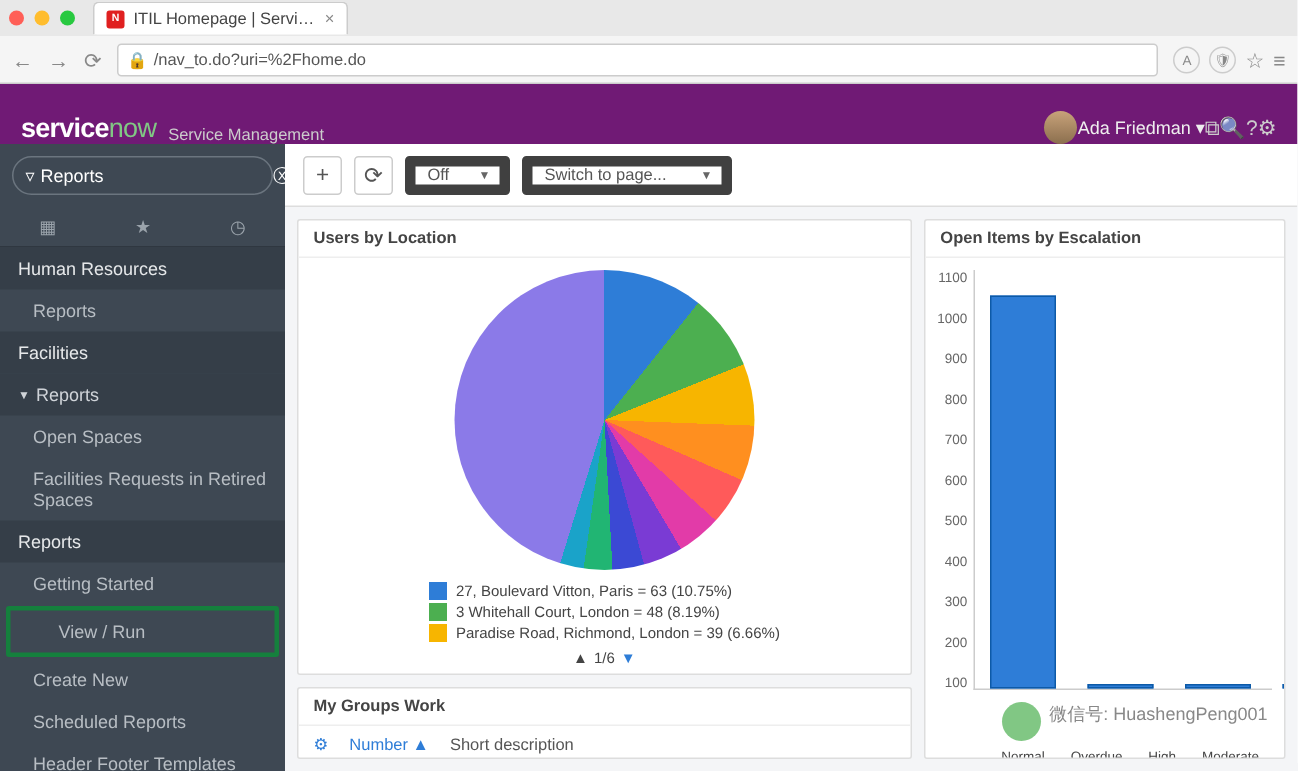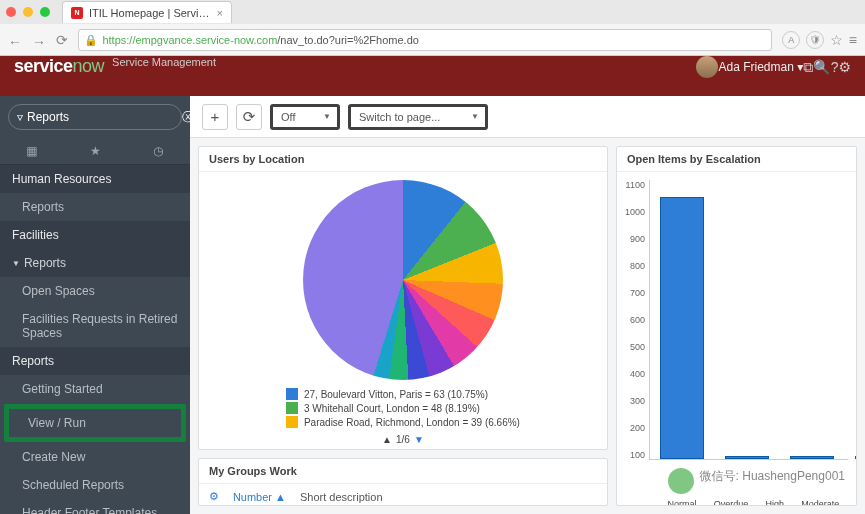--- a/index.html
+++ b/index.html
@@ -17,21 +17,21 @@
 .tab .x { color: #888; font-size: 11px; }
 .addr-bar { height: 32px; display: flex; align-items: center; padding: 0 8px; gap: 10px; }
 .nav-ico { color: #888; font-size: 14px; cursor:pointer; }
 .url-box { flex: 1; height: 22px; border: 1px solid #ccc; border-radius: 3px; display: flex; align-items: center; padding: 0 6px; font-size: 11px; color: #555; background:#fff; }
 .url-box .lock { color: #4caf50; margin-right: 4px; }
 .url-box .host { color: #4caf50; }
 .addr-right { display:flex; gap:6px; align-items:center; }
 .addr-ico { width:18px; height:18px; border:1px solid #ccc; border-radius:50%; display:flex; align-items:center; justify-content:center; font-size:9px; color:#888; }
 
 
-.sn-header { height: 40px; background: #7f1d1d; display: flex; align-items: flex-start; padding: 0 14px; color: #fff; }
+.sn-header { height: 40px; background: #701a75; display: flex; align-items: flex-end; padding: 0 14px; color: #fff; }
 .sn-logo { font-size: 18px; font-weight: bold; letter-spacing: -0.5px; }
 .sn-logo .now { color: #81c784; font-weight: 300; }
 .sn-sub { font-size: 11px; color: #ccc; margin-left: 8px; }
 .sn-right { margin-left: auto; display: flex; align-items: center; gap: 0; }
 .avatar { width: 22px; height: 22px; border-radius: 50%; background: linear-gradient(#c8a27a,#8b6f4e); }
 .user-name { font-size: 12px; color: #eee; }
 .hdr-ico { color: #ccc; font-size: 14px; cursor:pointer; }
 
 
 .workspace { display: flex; height: calc(514px - 56px - 40px); }
@@ -42,27 +42,27 @@
 .filter-box .funnel { margin-right:4px; }
 .filter-box .clear { cursor:pointer; }
 .tab-icons { display:flex; justify-content:space-around; border-bottom:1px solid #2f3740; padding:6px 0; }
 .tab-icons span { color:#9aa3ab; cursor:pointer; }
 
 .nav-item { padding: 7px 12px; font-size: 12px; cursor: pointer; color: #cfd3d8; }
 .nav-item.app { background: #353e48; color: #e6e8ea; font-weight: 500; }
 .nav-item.module { padding-left: 22px; color: #b8bec4; }
 .nav-item.header { display:flex; align-items:center; gap:4px; background:#353e48; }
 .nav-item.header.open::before { content:"▼"; font-size:8px; }
-.nav-item.highlight { border: 5px solid #15803d; border-radius:2px; margin: 1px 4px; padding-left:19px; }
+.nav-item.highlight { border: 3px solid #15803d; border-radius:2px; margin: 1px 4px; padding-left:32px; }
 
 .content { flex: 1; background: #f4f5f7; display:flex; flex-direction:column; overflow:hidden; }
 .toolbar { height: 42px; display:flex; align-items:center; padding: 0 12px; gap:8px; background:#fff; border-bottom:1px solid #ddd; }
 .tb-btn { width:26px; height:26px; border:1px solid #ccc; border-radius:3px; display:flex; align-items:center; justify-content:center; font-size:15px; color:#555; background:#fff; cursor:pointer; }
 .tb-title { flex:1; text-align:center; font-size:14px; font-weight:bold; color:#333; }
-.tb-select { height:26px; border:3px solid #404040; border-radius:3px; padding:0 20px 0 8px; font-size:11px; color:#555; background:#fff; position:relative; min-width:70px; display:flex; align-items:center; }
+.tb-select { height:26px; border:7px solid #404040; border-radius:3px; padding:0 20px 0 8px; font-size:11px; color:#555; background:#fff; position:relative; min-width:70px; display:flex; align-items:center; }
 .tb-select.wide { min-width:140px; }
 .tb-select::after { content:"▼"; position:absolute; right:6px; font-size:8px; color:#666; }
 
 .dash { flex:1; display:flex; gap:8px; padding:8px; overflow:hidden; }
 .col { display:flex; flex-direction:column; gap:8px; }
 .col.left { flex: 1.7; } .col.right { flex: 1; }
 .widget { background:#fff; border:1px solid #ddd; border-radius:2px; display:flex; flex-direction:column; overflow:hidden; }
 .widget.tall { flex:1; }
 .w-title { padding:6px 10px; font-size:11px; font-weight:bold; color:#444; border-bottom:1px solid #eee; }
 .w-body { flex:1; padding:8px; position:relative; }
@@ -104,21 +104,20 @@
       <span class="title">ITIL Homepage | ServiceN</span>
       <span class="x">×</span>
     </div>
   </div>
   <div class="addr-bar">
     <span class="nav-ico">←</span>
     <span class="nav-ico">→</span>
     <span class="nav-ico">⟳</span>
     <div class="url-box">
       <span class="lock">🔒</span>
-      <span class="host">https://empgvance.service-now.com</span>
       <span>/nav_to.do?uri=%2Fhome.do</span>
     </div>
     <div class="addr-right">
       <span class="addr-ico">A</span>
       <span class="addr-ico">🛡</span>
       <span class="nav-ico">☆</span>
       <span class="nav-ico">≡</span>
     </div>
   </div>
 </div>

